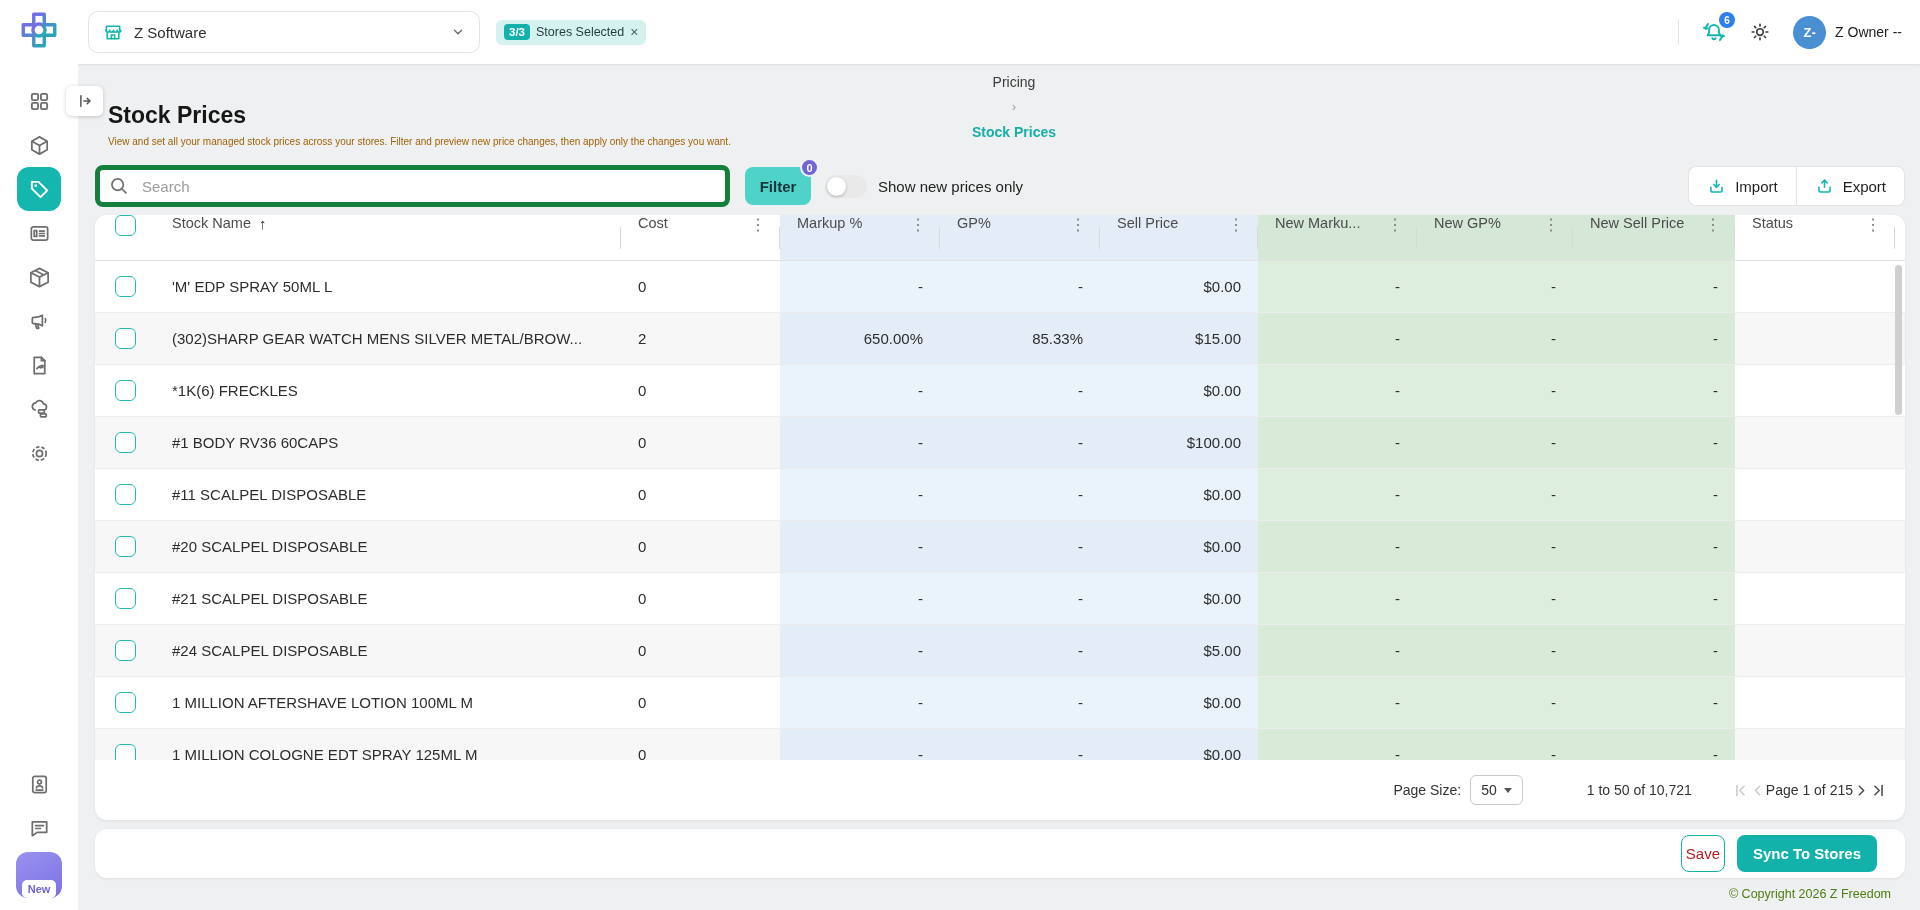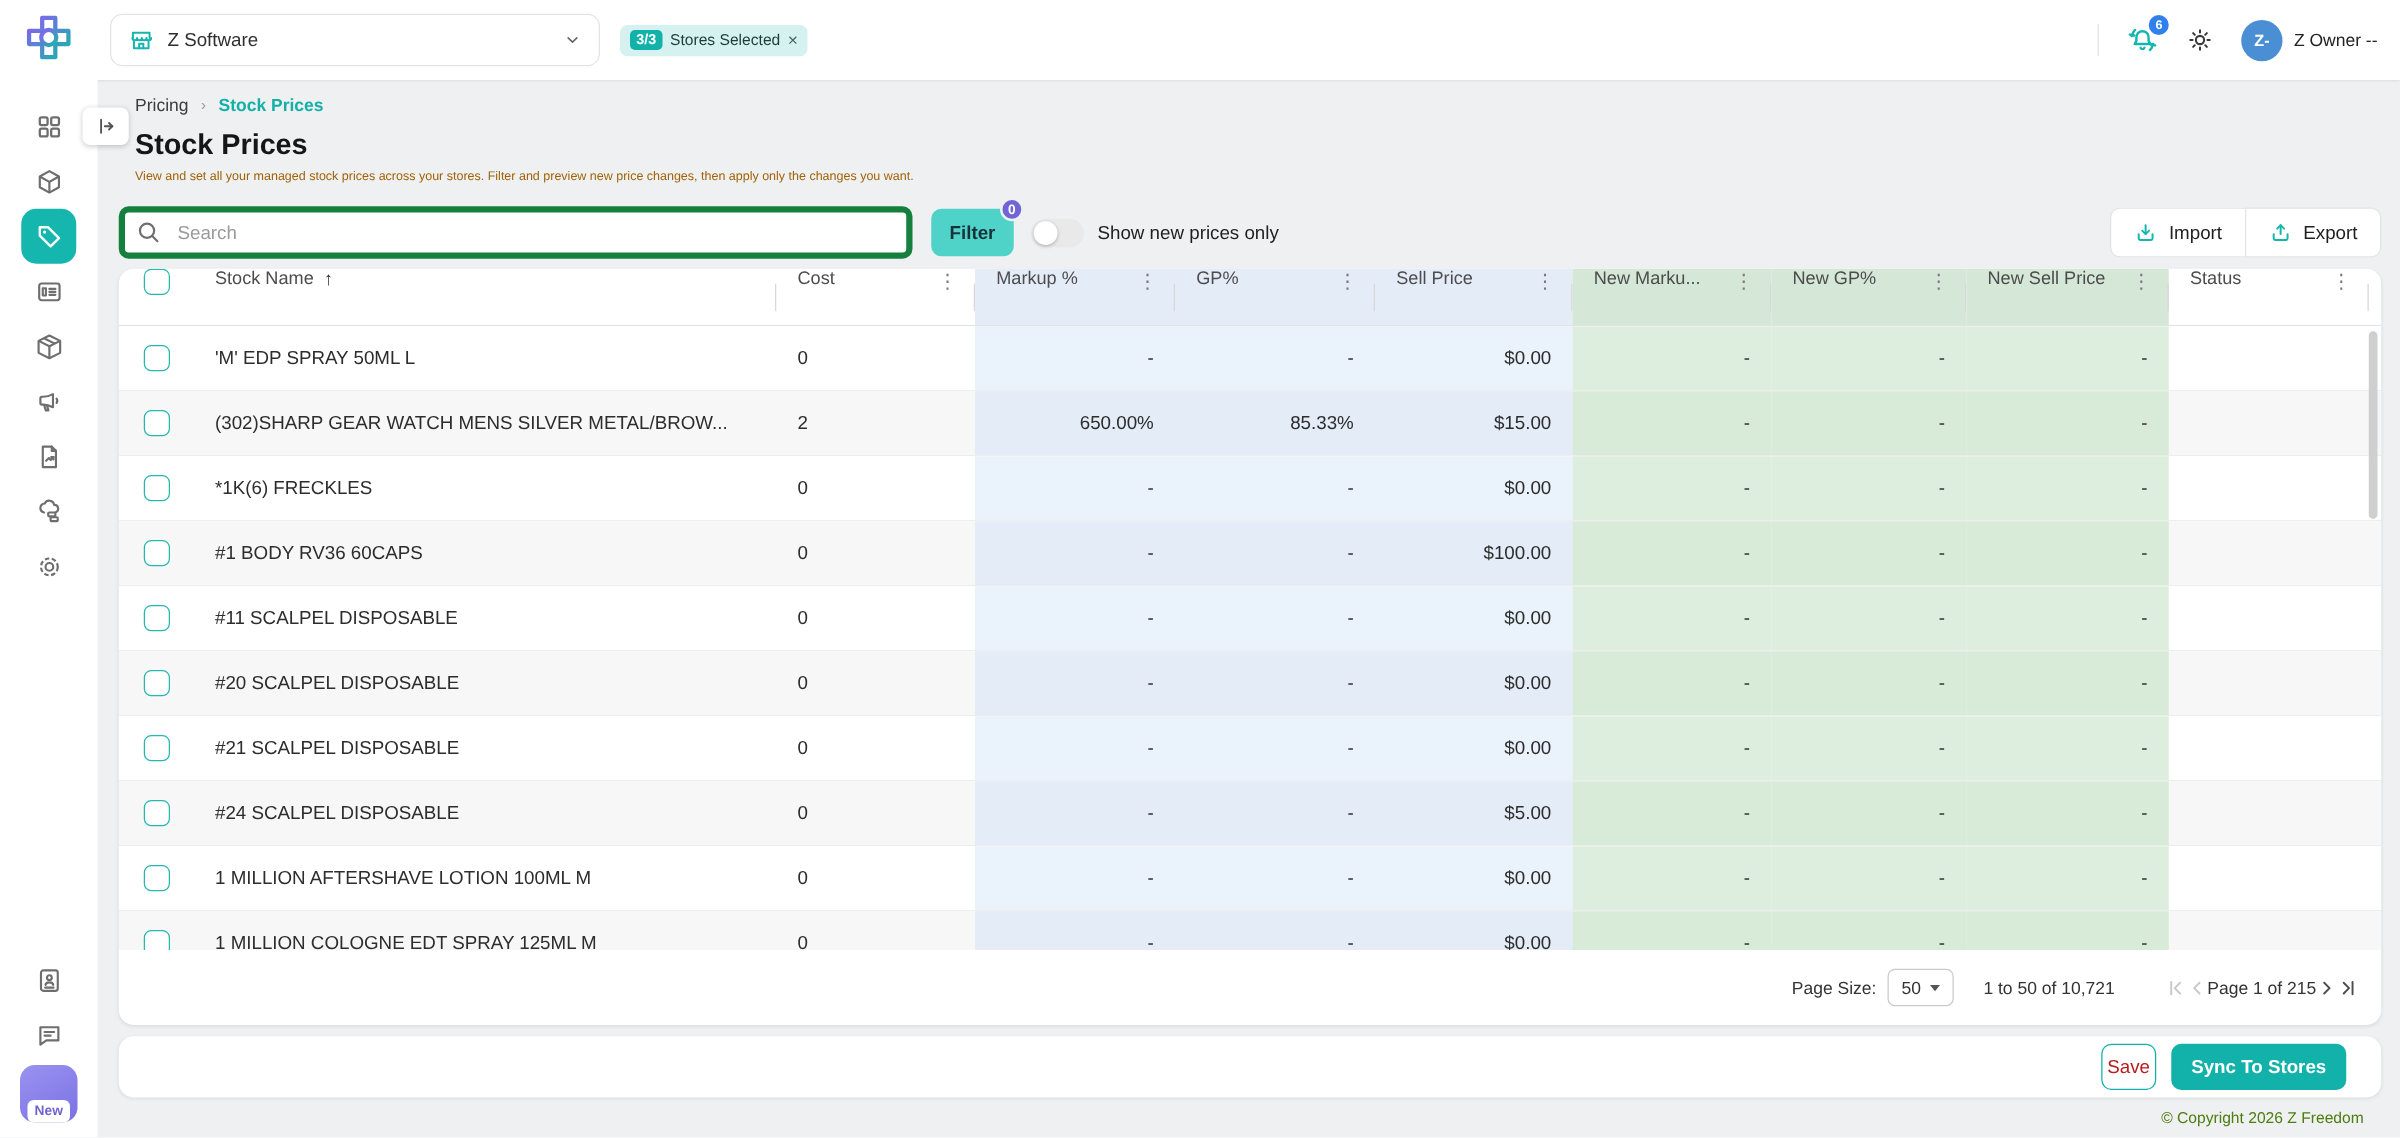--- a/index.html
+++ b/index.html
@@ -46,21 +46,21 @@
   .side-bottom .nav-item { height:40px; }
   .new-tile { width:46px; height:46px; border-radius:12px; background:linear-gradient(150deg,#9a93f0,#7a71e3);
               display:flex; align-items:flex-end; justify-content:center; cursor:pointer; }
   .new-pill { background:#fff; color:#6f63d2; font-size:11px; font-weight:bold; border-radius:5px; padding:3px 6px; }
 
   
   .main { position:absolute; left:78px; top:64px; width:1842px; height:846px; padding-left:17px; }
   .collapse-tab { position:absolute; left:66px; top:86px; width:37px; height:30px; background:#fff;
                   border-radius:6px; box-shadow:0 1px 4px rgba(0,0,0,.18); display:flex; align-items:center;
                   justify-content:center; color:#555; cursor:pointer; z-index:40; }
-  .breadcrumb { margin:10px 0 0 13px; display:flex; align-items:center; gap:10px; font-size:14px; height:20px; }
+  .breadcrumb { margin:10px 0 0 13px; display:flex; align-items:center; gap:10px; font-size:14px; height:20px;flex-direction:column; }
   .breadcrumb .bc-root { color:#3b3b3b; cursor:pointer; }
   .breadcrumb .bc-sep { color:#9a9a9a; font-size:12px; }
   .breadcrumb .bc-current { color:#14b0a8; font-weight:bold; }
   .page-title { margin:6px 0 0 13px; font-size:23px; font-weight:bold; color:#161616; line-height:30px; }
   .page-subtitle { margin:3px 0 0 13px; font-size:10px; color:#a16207; line-height:18px; }
 
   
   .toolbar { margin-top:14px; width:1810px; display:flex; align-items:center; height:42px; }
   .search-box { position:relative; width:635px; height:42px; }
   .search-box input { width:100%; height:100%; border:5px solid #15803d; border-radius:8px; padding:0 14px 0 42px;
@@ -115,21 +115,21 @@
                   background:#cfcfcf; cursor:pointer; }
 
   
   .pagination { height:60px; display:flex; align-items:center; justify-content:flex-end; padding-right:18px;
                 font-size:14px; color:#333; }
   .psize-label { margin-right:9px; }
   .psize-box { border:1px solid #c9c9c9; border-radius:6px; height:30px; display:flex; align-items:center;
                gap:7px; padding:0 10px; cursor:pointer; }
   .caret-down { width:0; height:0; border-left:4px solid transparent; border-right:4px solid transparent;
                 border-top:5px solid #555; }
-  .pg-range { margin-left:24px; }
+  .pg-range { margin-left:64px; }
   .pg-nav { display:flex; align-items:flex-start; margin-left:40px; }
   .pg-ic { display:flex; cursor:pointer; color:#4d4d4d; }
   .pg-ic.disabled { color:#c9c9c9; cursor:default; }
   .pg-info { font-size:14px; color:#333; }
 
   
   .footer-card { margin-top:9px; height:49px; display:flex; align-items:center; justify-content:flex-end;
                  gap:12px; padding-right:28px; }
   .save-btn { width:44px; height:37px; border:1.5px solid #12b2aa; color:#b91c1c; background:#fff; border-radius:8px;
               font-size:15px; cursor:pointer; font-family:"Liberation Sans",sans-serif; }

